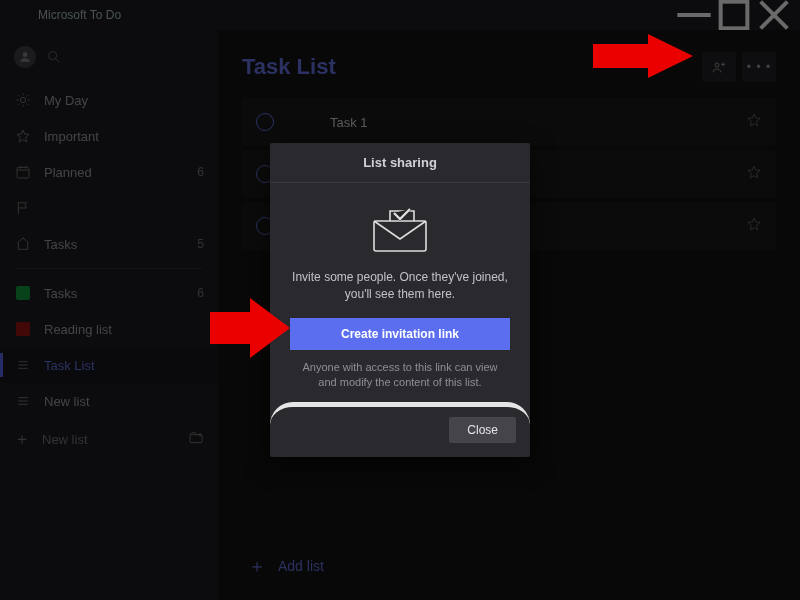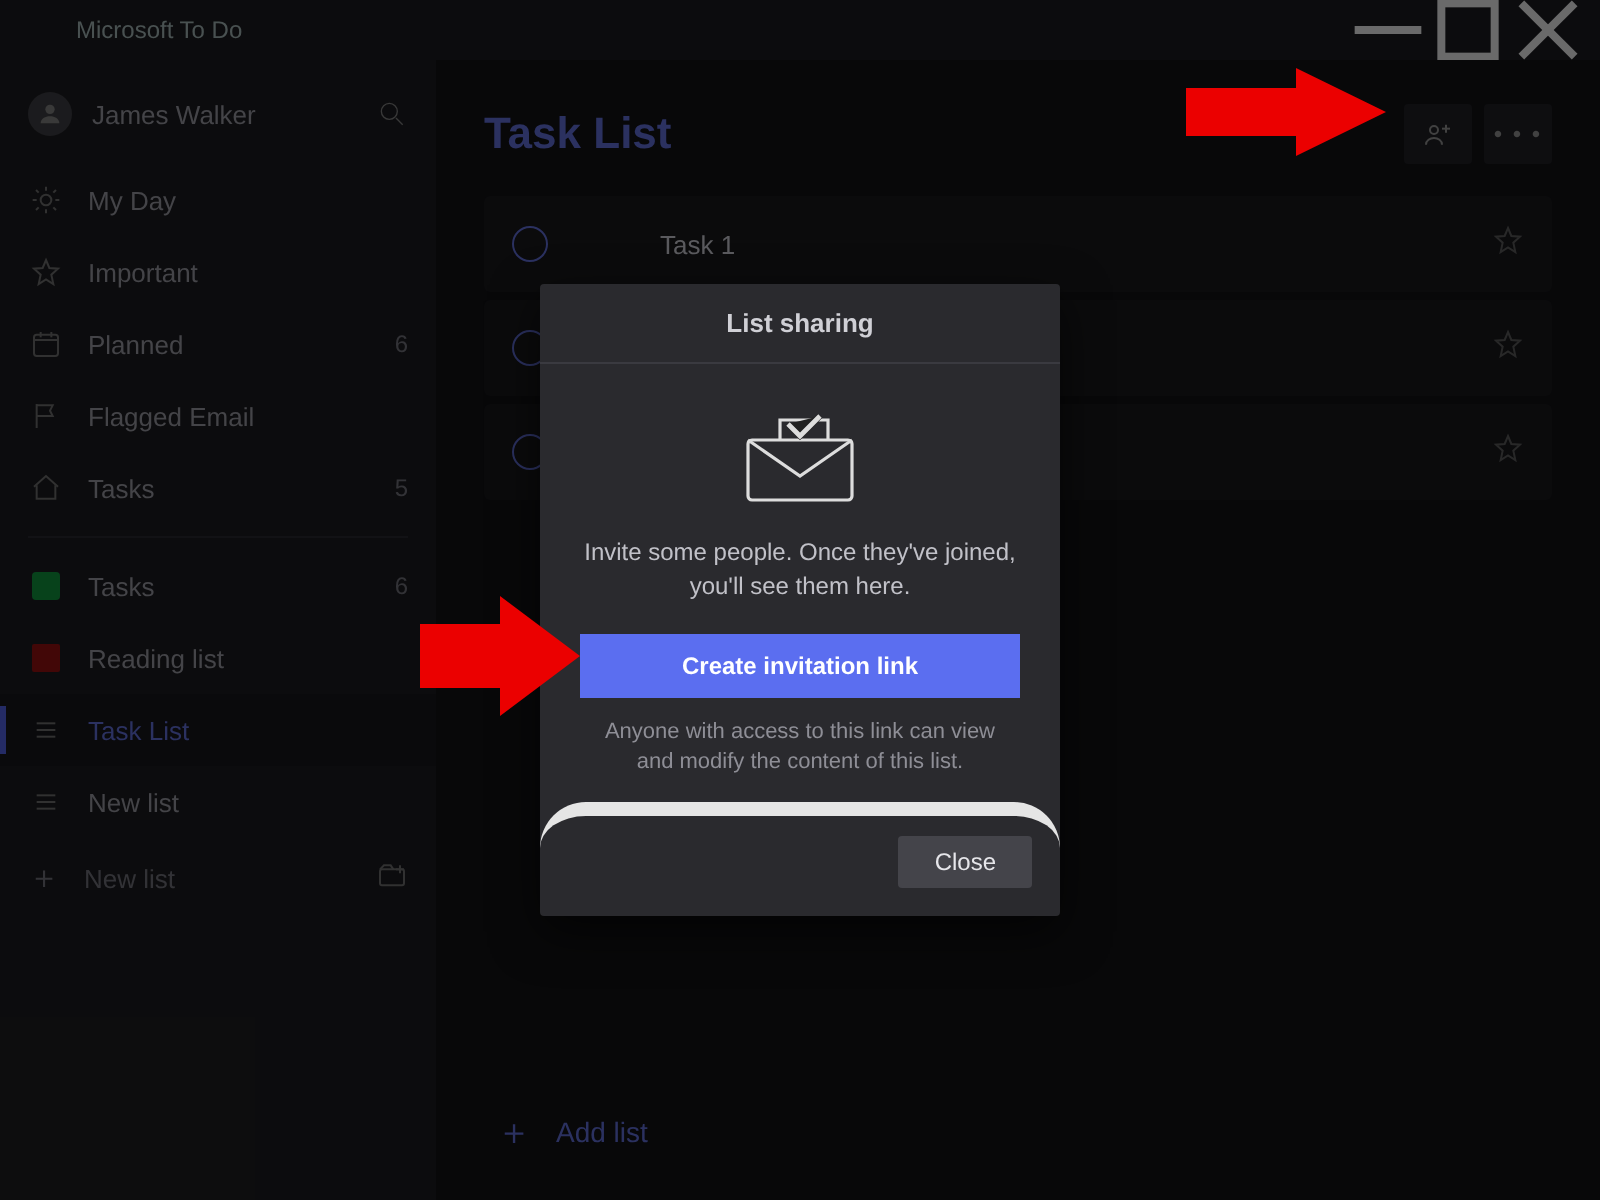--- a/index.html
+++ b/index.html
@@ -62,21 +62,21 @@
 
 .overlay { position: absolute; inset: 0; background: rgba(0,0,0,0.52); display: flex; align-items: center; justify-content: center; }
 .modal { width: 260px; background: #2a2a2e; border-radius: 2px; box-shadow: 0 8px 24px rgba(0,0,0,0.6); color: #d0d0d6; }
 .modal-header { padding: 12px; text-align: center; font-size: 13px; font-weight: 600; border-bottom: 1px solid #3a3a40; }
 .modal-body { padding: 16px 20px 12px 20px; text-align: center; }
 .modal-illus { display: flex; justify-content: center; padding: 6px 0 14px 0; }
 .modal-illus svg { width: 64px; height: 50px; stroke: #ddd; fill: none; stroke-width: 1.6; }
 .modal-text { font-size: 12px; color: #c1c1c8; line-height: 1.45; }
 .modal-cta { margin: 14px 0 10px 0; background: #5b6ef0; color: #fff; font-size: 12px; font-weight: 600; padding: 9px 0; border-radius: 0; cursor: pointer; }
 .modal-sub { font-size: 11px; color: #8e8e96; line-height: 1.4; padding: 0 4px; }
-.modal-footer { padding: 10px 14px 14px 14px; border-top: 7px solid #e5e5e5; display: flex; justify-content: flex-end; border-radius: 23px; }
+.modal-footer { padding: 10px 14px 14px 14px; border-top: 5px solid #e5e5e5; display: flex; justify-content: flex-end; border-radius: 23px; }
 .close-btn { background: #44444a; color: #e6e6ea; font-size: 12px; padding: 6px 18px; border-radius: 2px; cursor: pointer; }
 
 
 .arrow { position: absolute; pointer-events: none; }
 .arrow svg { fill: #eb0000; }
 </style>
 </head>
 <body>
 
 <div class="window">
@@ -106,21 +106,20 @@
   <div class="body">
 
     <div class="sidebar">
       <div class="profile">
         <span class="avatar">
           <svg viewBox="0 0 24 24">
               <circle cx="12" cy="8" r="4"></circle>
               <path d="M4 20c0-4 4-6 8-6s8 2 8 6"></path>
             </svg>
         </span>
-        <span class="profile-name">James Walker</span>
         <span class="search-ico">
           <svg viewBox="0 0 24 24">
               <circle cx="10" cy="10" r="6"></circle>
               <line x1="15" y1="15" x2="20" y2="20"></line>
             </svg>
         </span>
       </div>
 
       <div class="nav-item">
         <span class="nav-icon">
@@ -165,21 +164,20 @@
         <span class="nav-count">6</span>
       </div>
 
       <div class="nav-item">
         <span class="nav-icon">
             <svg viewBox="0 0 24 24">
               <path d="M5 3v18"></path>
               <path d="M5 4h12l-2 4 2 4H5"></path>
             </svg>
           </span>
-        <span class="nav-label">Flagged Email</span>
         <span class="nav-count"></span>
       </div>
 
       <div class="nav-item">
         <span class="nav-icon">
             <svg viewBox="0 0 24 24">
               <path d="M3 11l9-8 9 8"></path>
               <path d="M5 10v10h14V10"></path>
             </svg>
           </span>

